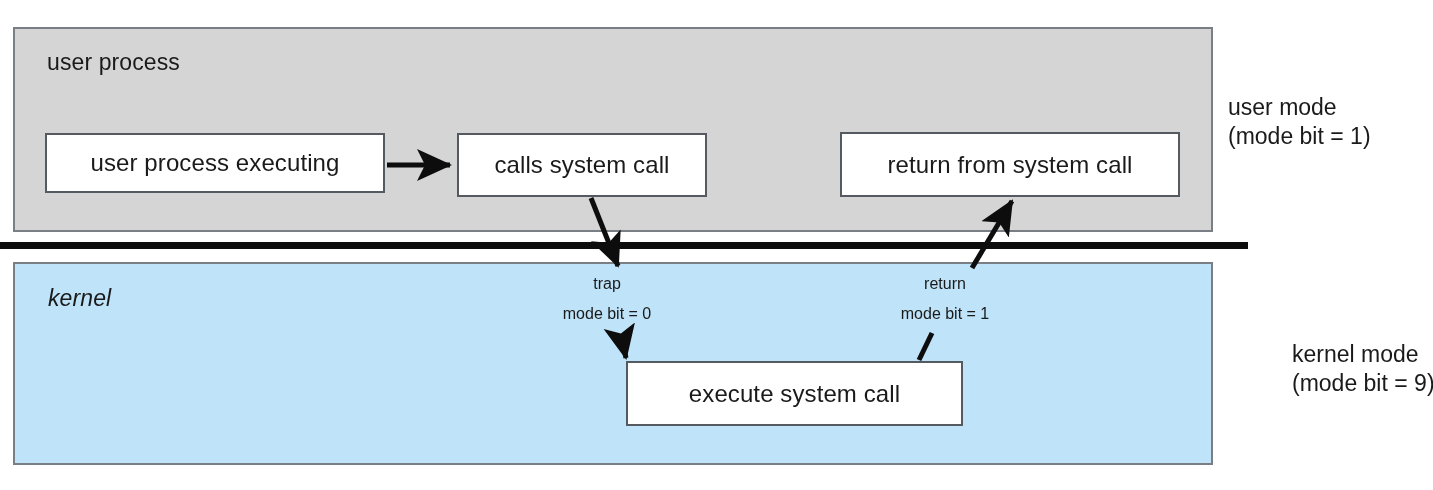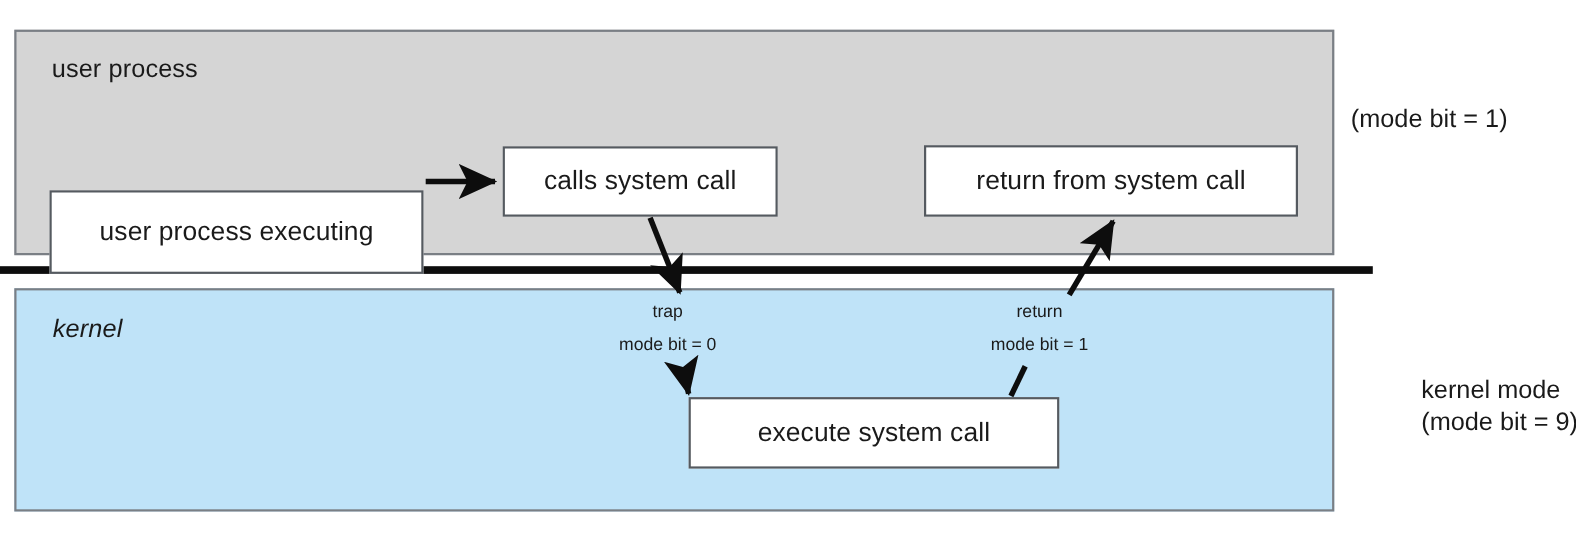--- a/index.html
+++ b/index.html
@@ -73,21 +73,21 @@
     display: flex;
     align-items: center;
     justify-content: center;
   }
   .node span {
     font-size: 24px;
     color: #1a1a1a;
     white-space: nowrap;
     letter-spacing: 0.1px;
   }
-  #node-user-process-executing { left: 45px;  top: 133px; width: 340px; height: 76px; margin-top: 40px; }
+  #node-user-process-executing { left: 45px;  top: 133px; width: 340px; height: 60px; }
   #node-calls-system-call      { left: 457px; top: 133px; width: 250px; height: 64px; }
   #node-return-from-system-call{ left: 840px; top: 132px; width: 340px; height: 65px; }
   #node-execute-system-call    { left: 626px; top: 361px; width: 337px; height: 65px; }
 
   .ann {
     position: absolute;
     font-size: 16px;
     line-height: 30px;
     color: #1a1a1a;
     white-space: nowrap;
@@ -112,20 +112,21 @@
 
   <div class="band" id="user-band"></div>
   <div class="band-label" id="user-band-label">user process</div>
 
   <div class="band" id="kernel-band"></div>
   <div class="band-label" id="kernel-band-label">kernel</div>
 
   <div class="divider"></div>
 
   <div class="mode-label" id="user-mode-label">
+    <div>user mode</div>
     <div>(mode bit = 1)</div>
   </div>
   <div class="mode-label" id="kernel-mode-label">
     <div>kernel mode</div>
     <div>(mode bit = 9)</div>
   </div>
 
   <div class="node" id="node-user-process-executing">
     <span>user process executing</span>
   </div>

